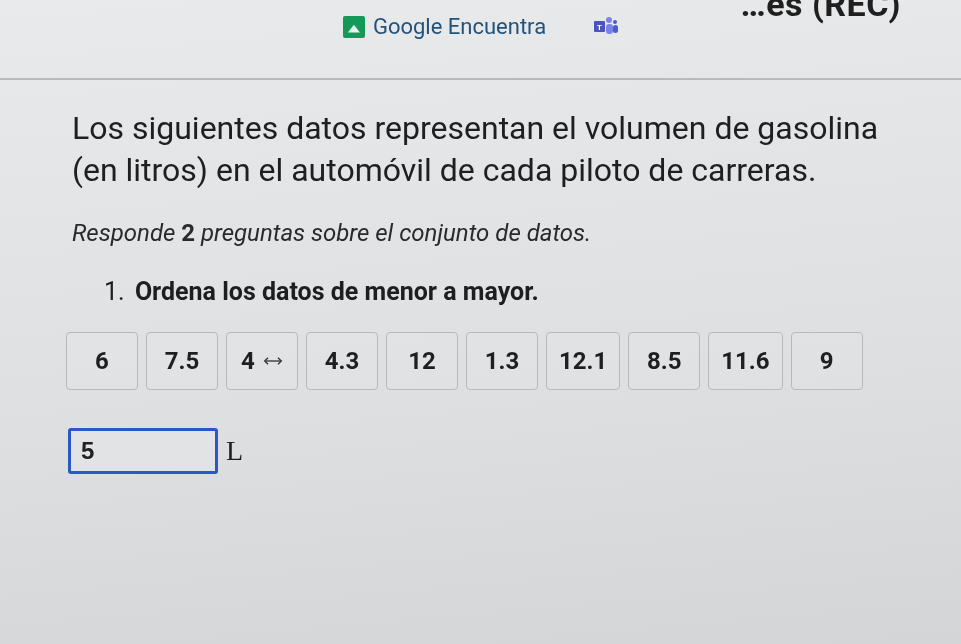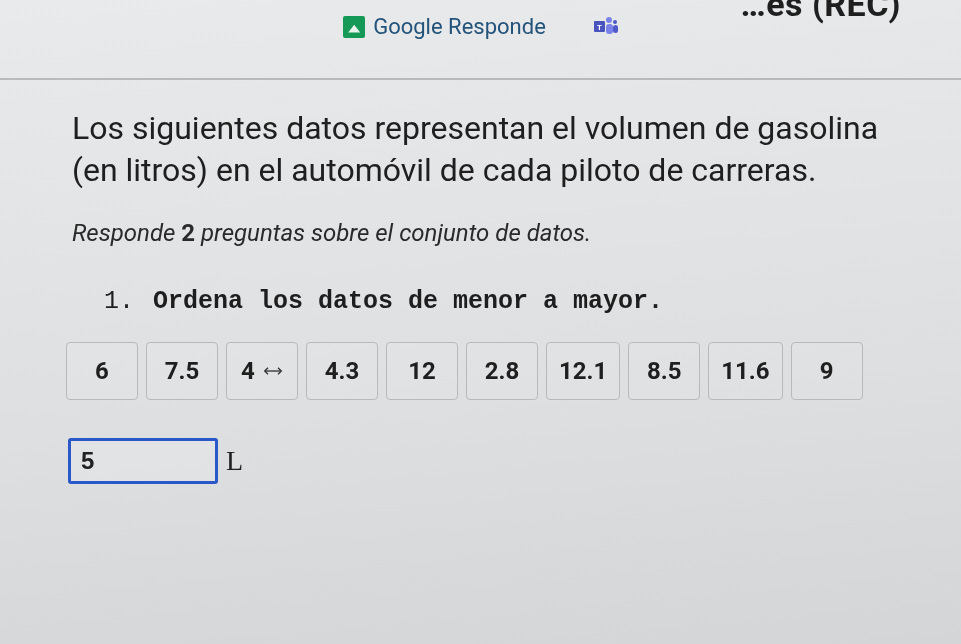--- a/index.html
+++ b/index.html
@@ -88,35 +88,34 @@
   .intro {
     font-size: 32px;
     line-height: 1.3;
     color: #1f1f1f;
     margin-bottom: 28px;
   }
   .instruction {
     font-size: 24px;
     font-style: italic;
     color: #2a2a2a;
-    margin-bottom: 40px;
+    margin-bottom: 30px;
   }
   .instruction .num {
     font-weight: 700;
     font-style: normal;
   }
   .q-list {
     padding-left: 32px;
   }
   .q-heading {
     font-size: 25px;
     font-weight: 700;
     color: #1e1e1e;
     margin-bottom: 26px;
-    font-family: Liberation Mono, monospace;
   }
   .q-heading .qn {
     font-weight: 400;
     margin-right: 4px;
   }
   
   .tiles {
     display: flex;
     gap: 8px;
     margin-bottom: 38px;
@@ -176,21 +175,21 @@
 <body>
 
 <div class="page">
   <div class="partial-top">…es (REC)</div>
 
   <div class="share-row">
     <span class="share-link">
       <span class="icon">
           <span class="gc-icon"></span>
         </span>
-      <span>Google Responde</span>
+      <span>Google Encuentra</span>
     </span>
     <span class="share-link">
       <span class="icon teams-icon">
         <svg viewBox="0 0 24 22">
           <rect x="0" y="5" width="11" height="11" rx="1" fill="#4b53bc"></rect>
           <text x="5.5" y="13.5" text-anchor="middle" font-size="8" font-weight="700" fill="#fff" font-family="Arial">T</text>
           <circle cx="15" cy="4" r="3" fill="#7b83eb"></circle>
           <rect x="12" y="8" width="7" height="10" rx="3" fill="#7b83eb"></rect>
           <circle cx="21" cy="6" r="2" fill="#5059c9"></circle>
           <rect x="19" y="9" width="5" height="8" rx="2.5" fill="#5059c9"></rect>
@@ -231,21 +230,21 @@
               </svg>
             </span>
           </div>
           <div class="tile">
             <span>4.3</span>
           </div>
           <div class="tile">
             <span>12</span>
           </div>
           <div class="tile">
-            <span>2.8</span>
+            <span>1.3</span>
           </div>
           <div class="tile">
             <span>12.1</span>
           </div>
           <div class="tile">
             <span>8.5</span>
           </div>
           <div class="tile">
             <span>11.6</span>
           </div>

